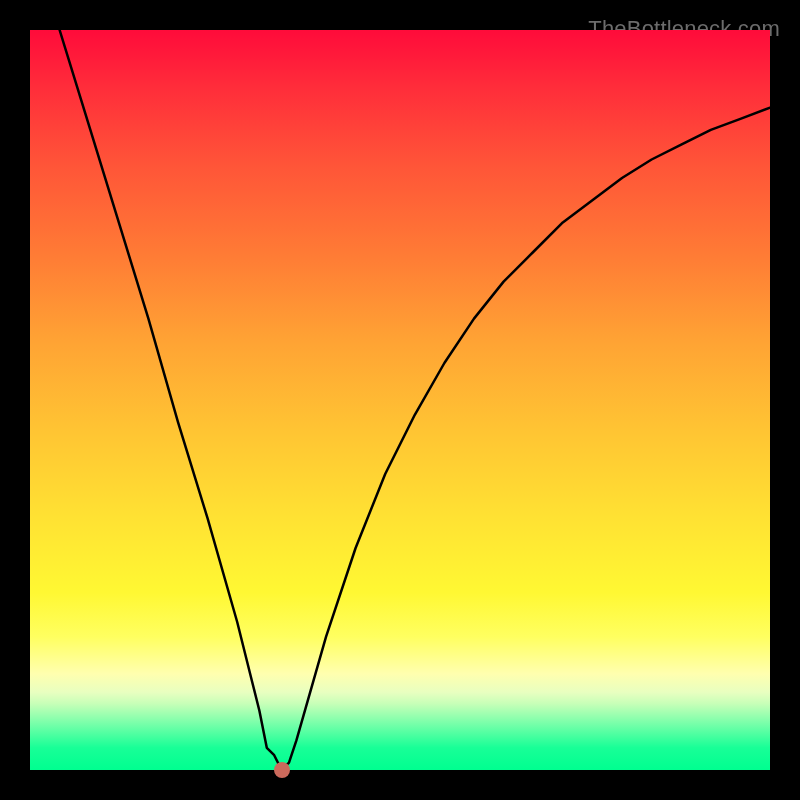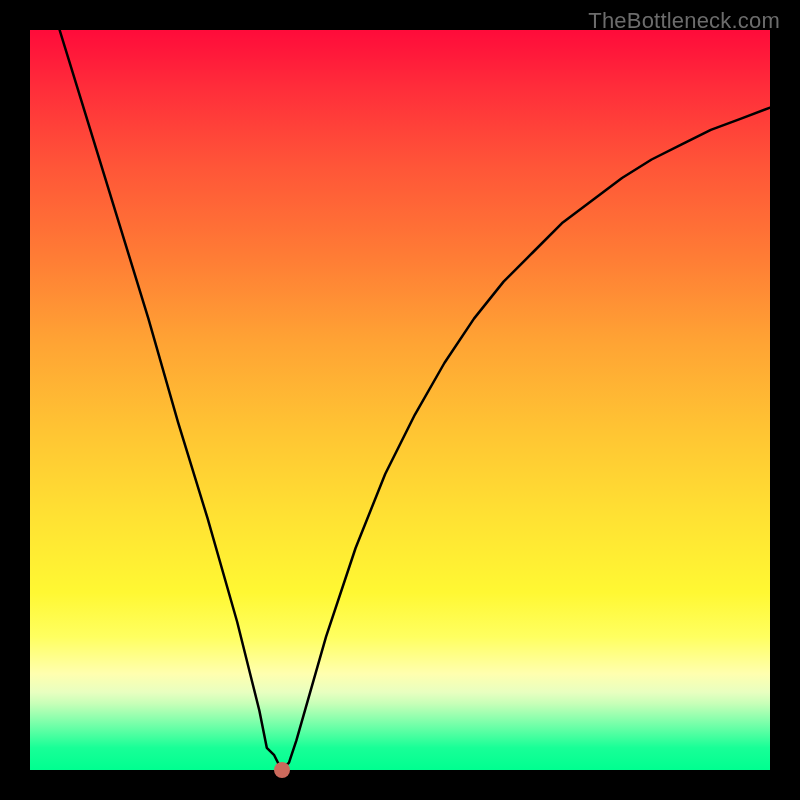--- a/index.html
+++ b/index.html
@@ -40,21 +40,21 @@
       #44ff9f 95.5%,
       #18ff97 97%,
       #00ff90 100%);
   }
   #curve {
     position: absolute;
     inset: 0;
   }
   #watermark {
     position: absolute;
-    top: 8px;
+    top: 16px;
     right: 20px;
     color: #6c6c6c;
     font-size: 22px;
     font-weight: 500;
     letter-spacing: 0.2px;
     user-select: none;
   }
   #marker {
     position: absolute;
     width: 16px;

